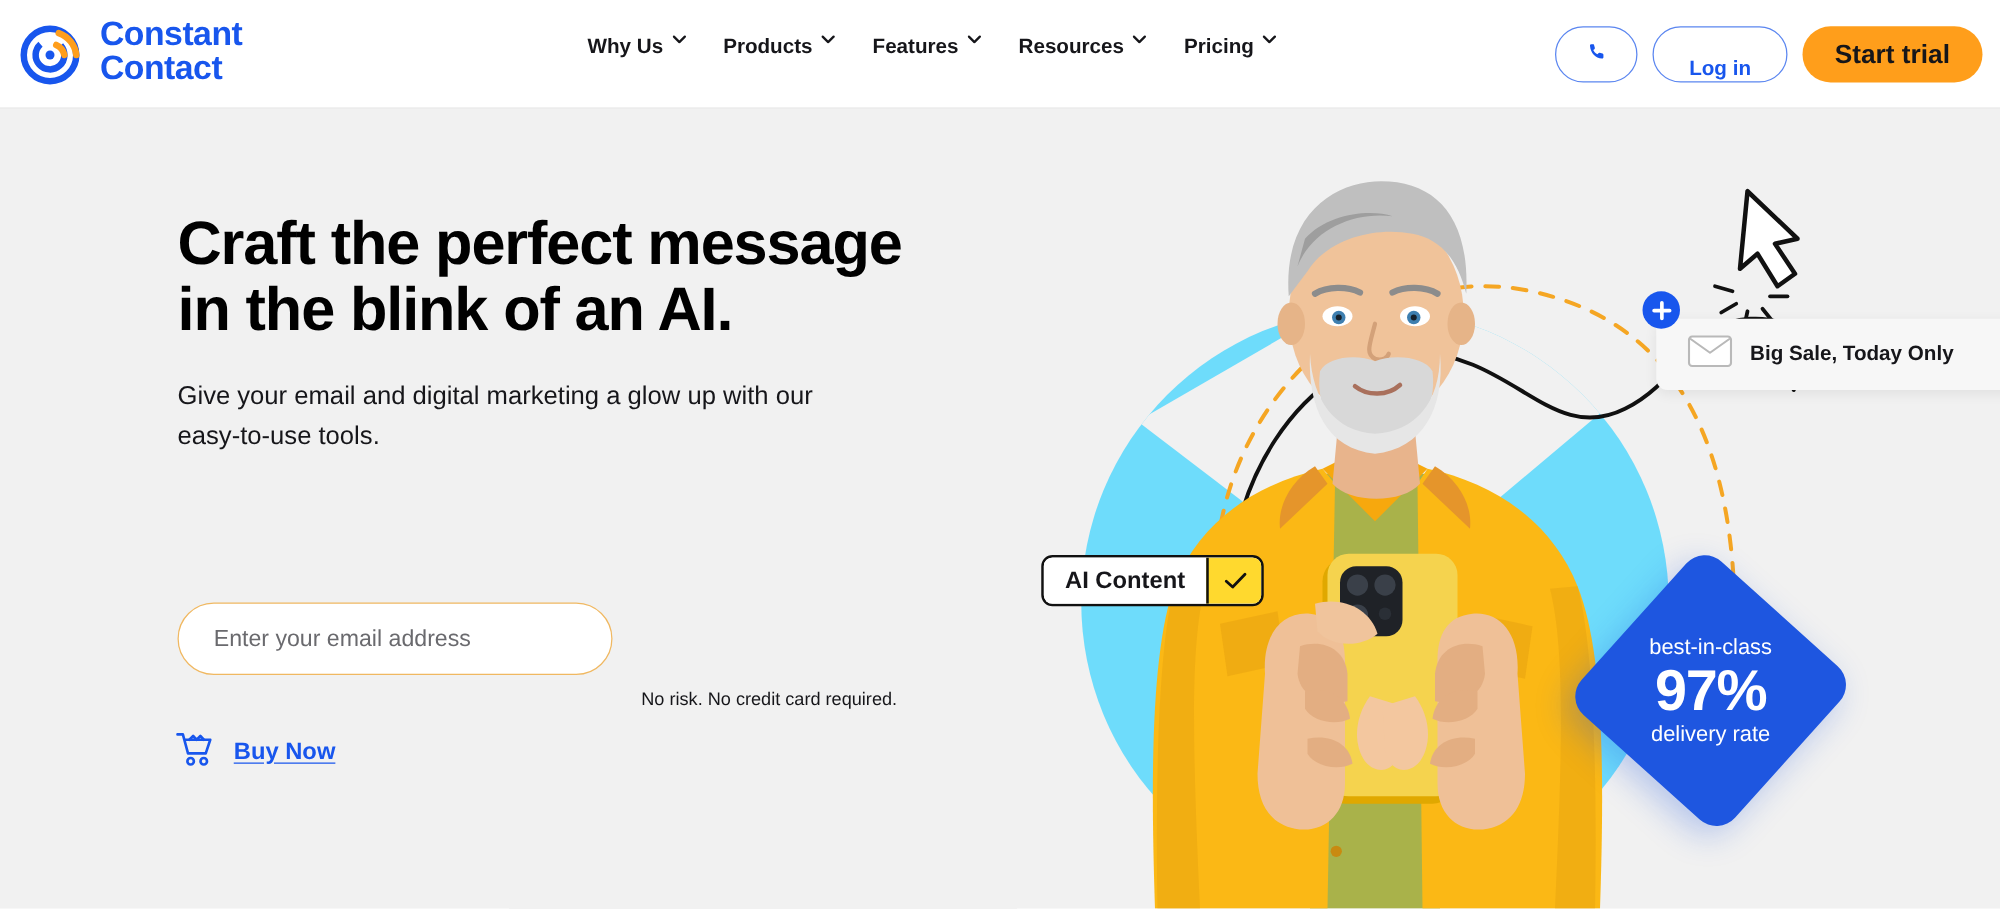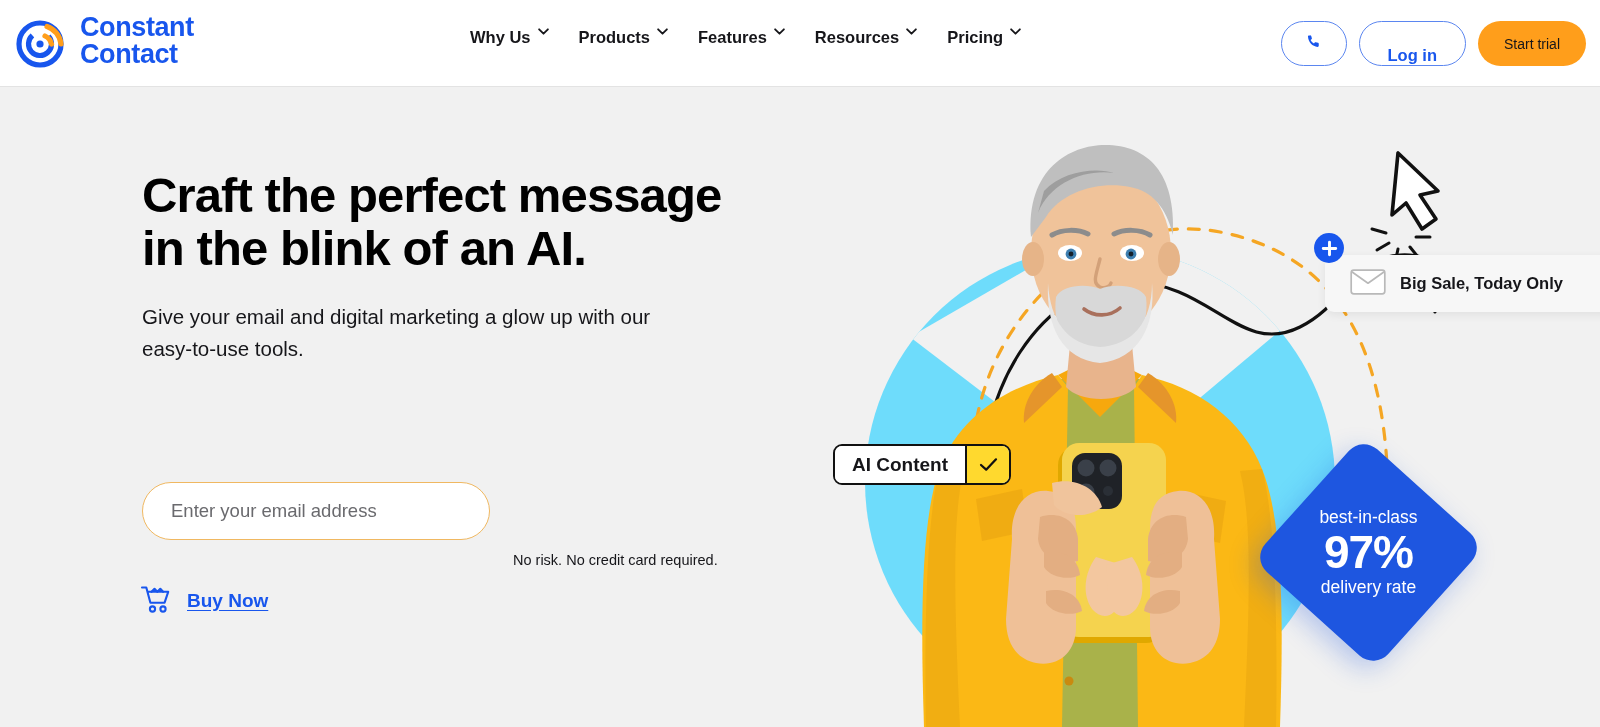--- a/index.html
+++ b/index.html
@@ -57,21 +57,21 @@
     height: 45px; padding: 0 28px; border-radius: 999px;
     border: 1.5px solid #5b86f0; background: #fff;
     display: flex; align-items: flex-end; justify-content: center;
     font-size: 16.5px; font-weight: bold; color: #1856ED;
     cursor: pointer;
   }
   .btn-trial {
     height: 45px; padding: 0 26px; border-radius: 999px;
     border: none; background: #FF9E1B;
     display: flex; align-items: center; justify-content: center;
-    font-size: 14px; font-weight: normal; color: #16161a;
+    font-size: 21px; font-weight: bold; color: #16161a;
     cursor: pointer;
   }
 
   
   .hero {
     position: absolute; top: 87px; left: 0;
     width: 1600px; height: 640px;
     background: #F1F1F1;
     overflow: hidden;
   }

